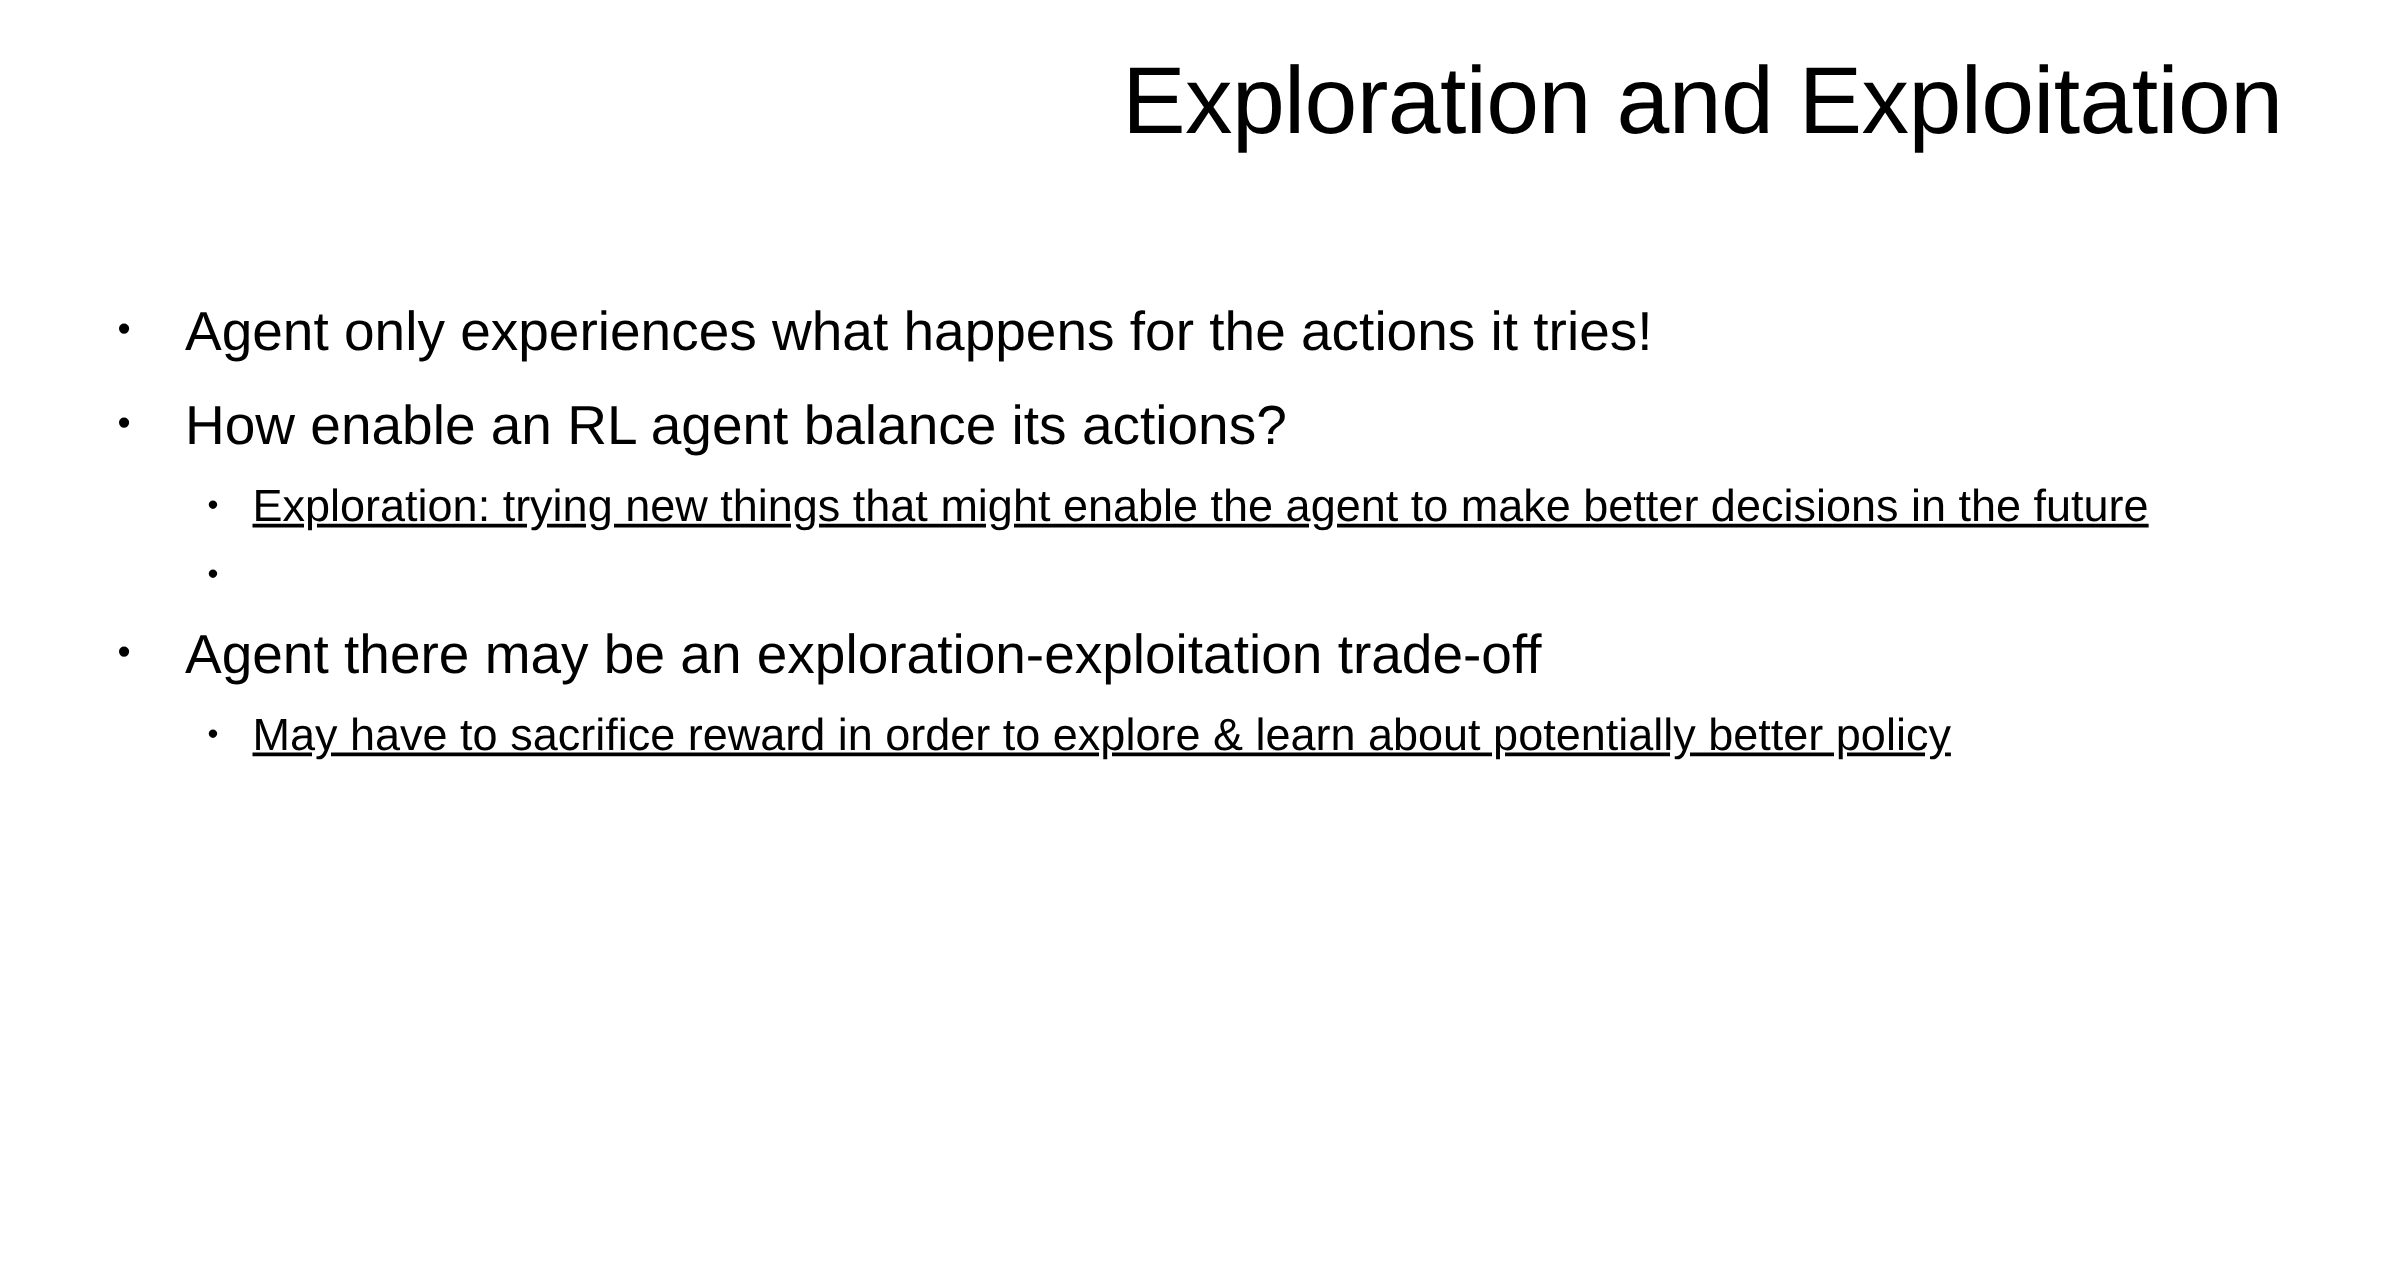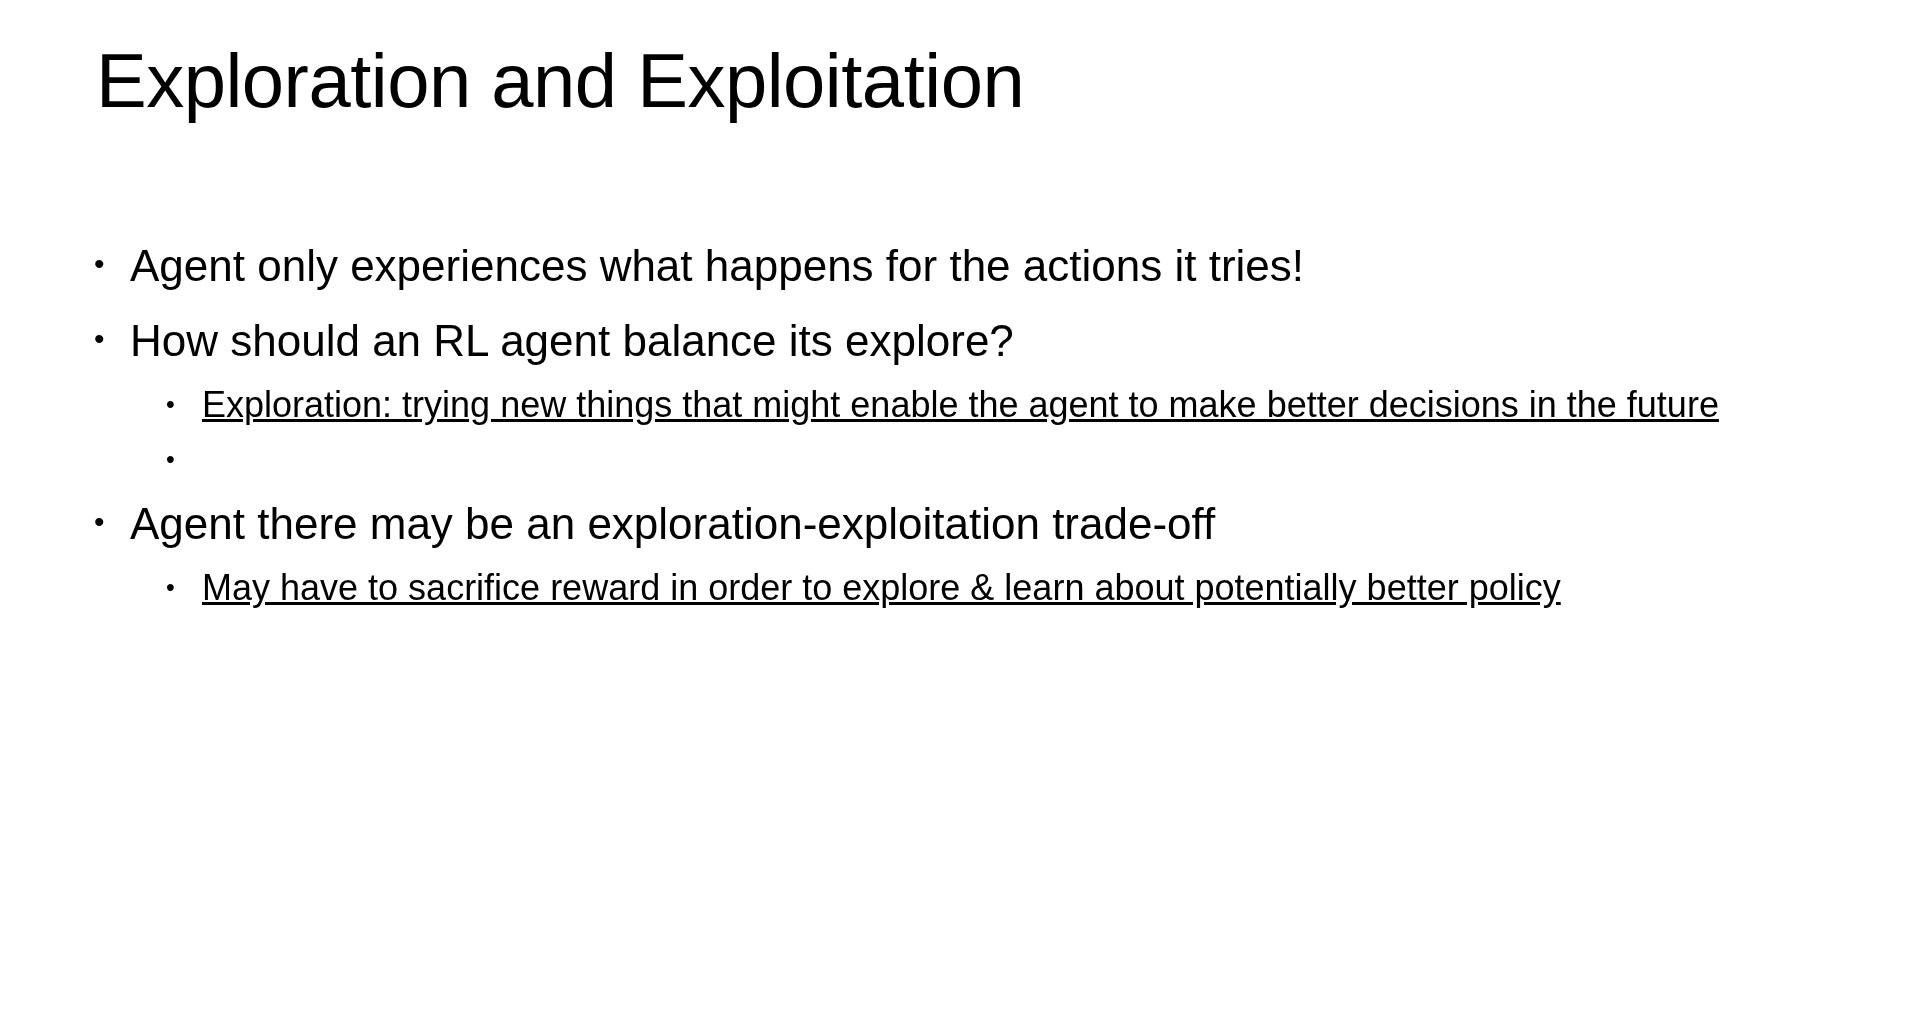--- a/index.html
+++ b/index.html
@@ -23,20 +23,21 @@
     position: absolute;
     left: 96px;
     top: 38px;
     width: 1730px;
     font-size: 76px;
     line-height: 1.12;
     font-weight: 400;
     letter-spacing: -0.5px;
     color: #000000;
     white-space: nowrap;
+    text-align: right;
   }
   .body-list {
     position: absolute;
     left: 88px;
     top: 240px;
     width: 1760px;
   }
   .bullet-row {
     display: flex;
     align-items: flex-start;
@@ -54,20 +55,21 @@
     flex: 0 0 42px;
     font-size: 30px;
     line-height: 1.62;
     text-align: left;
     padding-left: 6px;
     box-sizing: border-box;
   }
   .lvl1 .text {
     flex: 1 1 auto;
     padding-right: 20px;
+    margin-left: 18px;
   }
   
   .lvl2 {
     font-size: 36px;
     line-height: 1.29;
     padding-left: 72px;
     margin-bottom: 2px;
   }
   .lvl2 .marker {
     width: 42px;
@@ -98,21 +100,21 @@
 
     <div class="bullet-row lvl1">
       <span class="marker">•</span>
       <span class="text">Agent only experiences what happens for the actions it tries!</span>
     </div>
 
     <div class="spacer-md"></div>
 
     <div class="bullet-row lvl1">
       <span class="marker">•</span>
-      <span class="text">How should an RL agent balance its explore?</span>
+      <span class="text">How enable an RL agent balance its actions?</span>
     </div>
 
     <div class="spacer-sm"></div>
 
     <div class="bullet-row lvl2">
       <span class="marker">•</span>
       <span class="text">Exploration: trying new things that might enable the agent to make better decisions in the future</span>
     </div>
 
     <div class="spacer-sm"></div>

